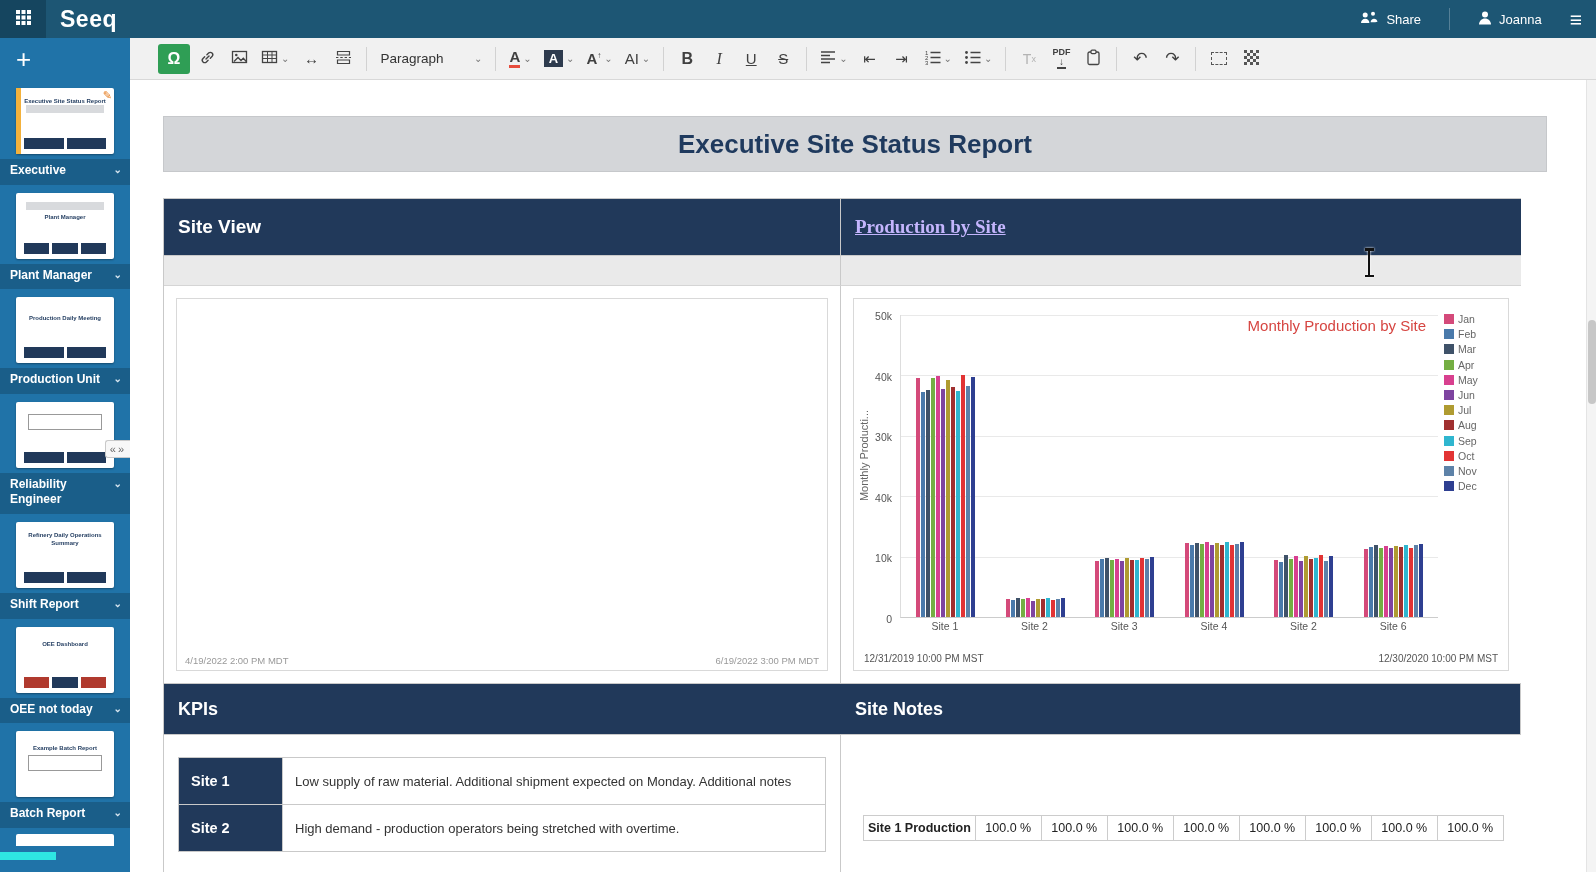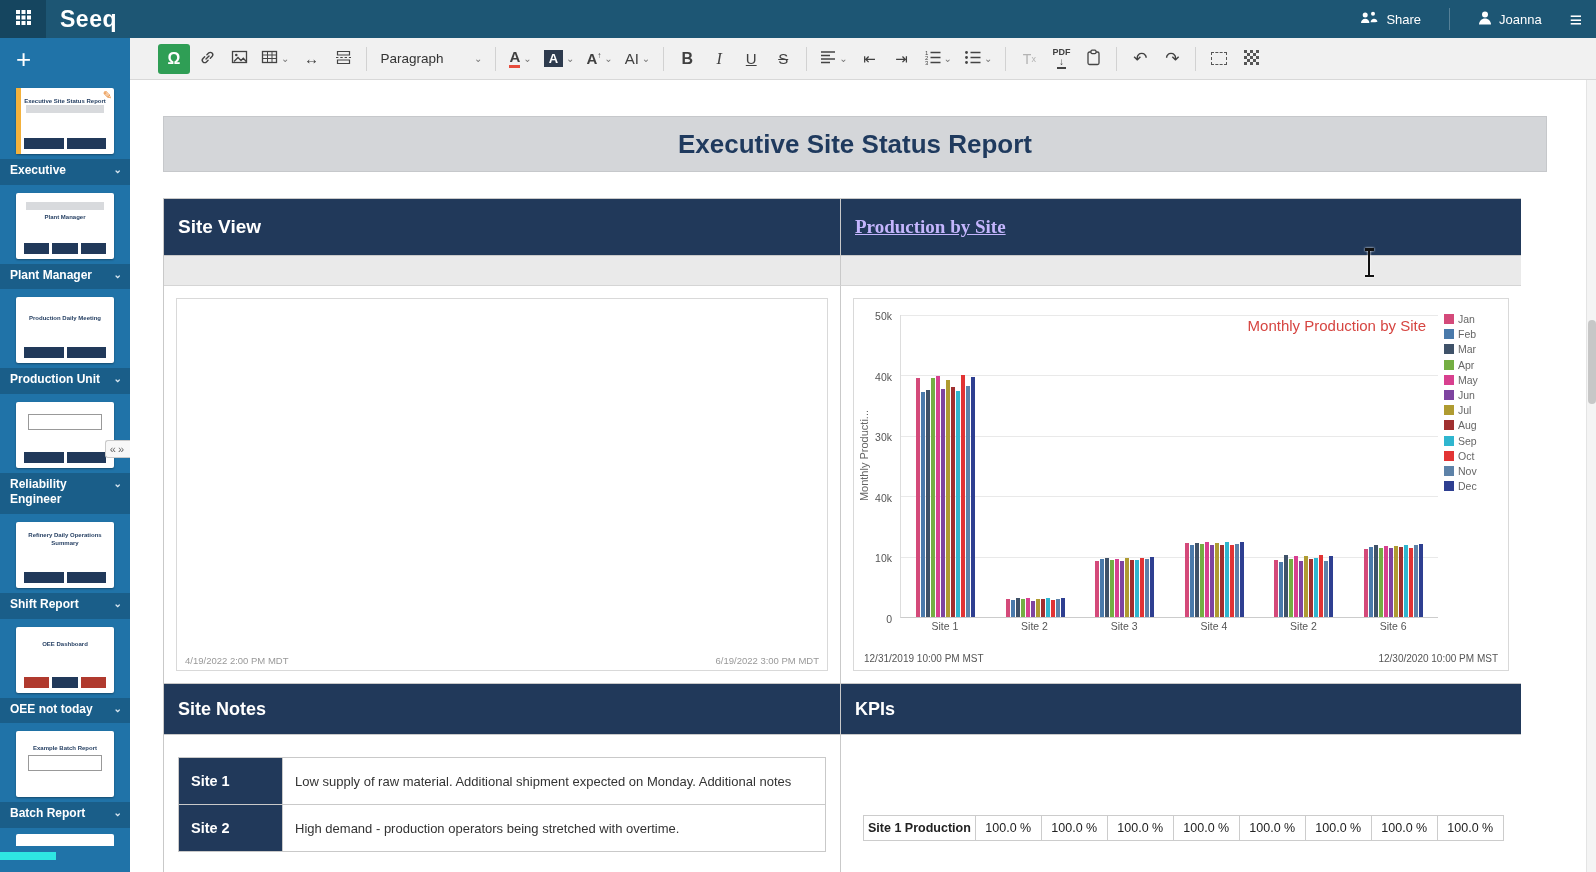--- a/index.html
+++ b/index.html
@@ -616,25 +616,25 @@
                         <i style="background: rgb(46, 63, 145);"></i>
                         <span>Dec</span>
                       </div>
                     </div>
                   <span class="cts ctsl">12/31/2019 10:00 PM MST</span>
                   <span class="cts ctsr">12/30/2020 10:00 PM MST</span>
                 </div>
               </div>
             </div>
 
+            <div class="hdr-cell h2">
+                <span>KPIs</span>
+              </div>
             <div class="hdr-cell h2 cellL">
                 <span>Site Notes</span>
-              </div>
-            <div class="hdr-cell h2">
-                <span>KPIs</span>
               </div>
 
             <div class="bottom-cell cellL">
               <table class="notes-table">
                 <tbody>
                     <tr>
                   <td class="note-site">Site 1</td>
                   <td class="note-text">Low supply of raw material. Additional shipment expected on Monday. Additional notes</td>
                 </tr>
                 <tr>

